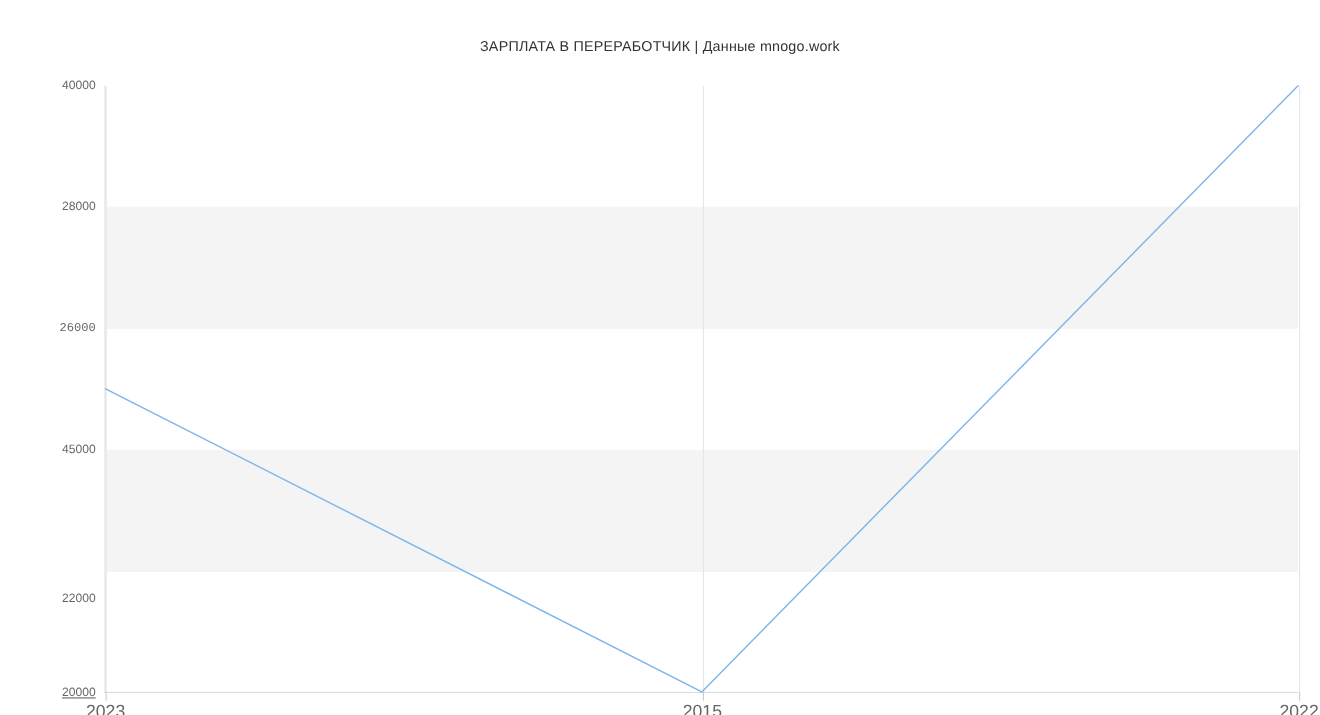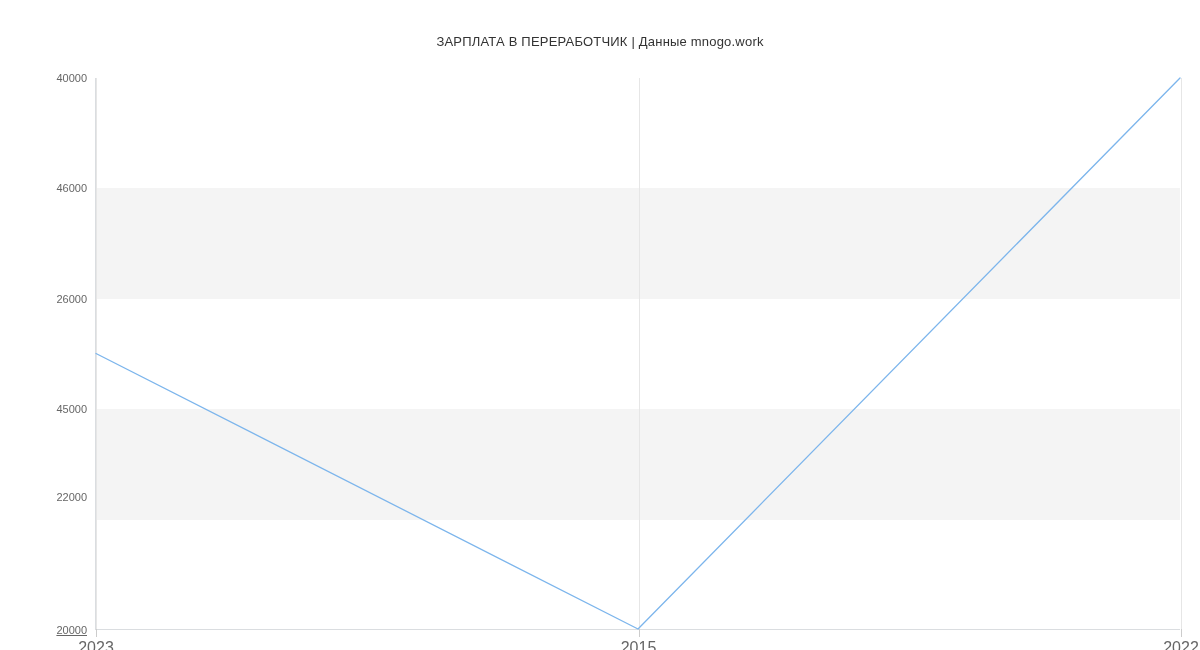--- a/index.html
+++ b/index.html
@@ -103,24 +103,24 @@
   <div class="plot">
 
     <div class="band" style="top:110.4px;height:110.4px;"></div>
     <div class="band" style="top:331.2px;height:110.4px;"></div>
 
     <div class="grid-x" style="left:0px;"></div>
     <div class="grid-x" style="left:542.5px;"></div>
     <div class="grid-x" style="left:1085px;"></div>
 
     <span class="tick-y" style="top:552px;text-decoration:underline;">20000</span>
-    <span class="tick-y" style="top:419px;">22000</span>
+    <span class="tick-y" style="top:466px;">22000</span>
     <span class="tick-y" style="top:331.2px;">45000</span>
-    <span class="tick-y" style="top:220.8px;">26000</span>
-    <span class="tick-y" style="top:110.4px;">46000</span>
+    <span class="tick-y" style="top:220.8px;font-family:Liberation Mono, monospace;">26000</span>
+    <span class="tick-y" style="top:110.4px;">28000</span>
     <span class="tick-y" style="top:0px;">40000</span>
 
     <div class="tick-mark-x" style="left:0px;"></div>
     <div class="tick-mark-x" style="left:542.5px;"></div>
     <div class="tick-mark-x" style="left:1085px;"></div>
 
     <span class="tick-x" style="left:0px;">2023</span>
     <span class="tick-x" style="left:542.5px;">2015</span>
     <span class="tick-x" style="left:1085px;">2022</span>
 

